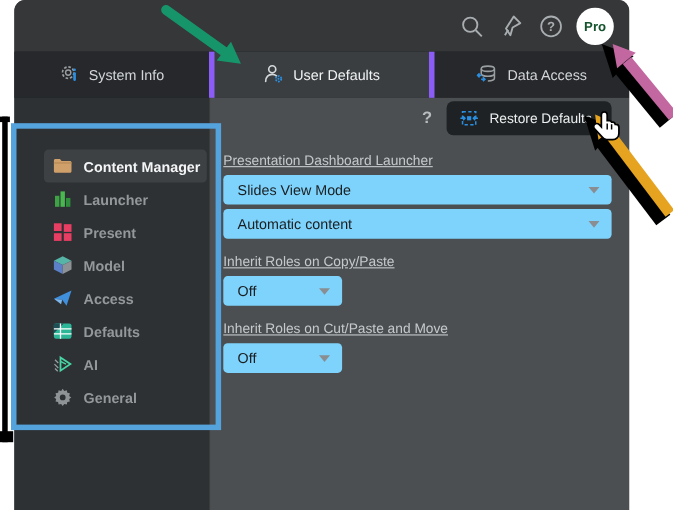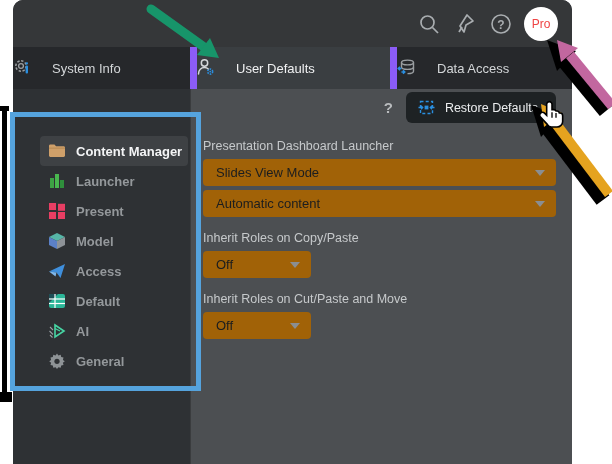--- a/index.html
+++ b/index.html
@@ -12,29 +12,29 @@
   .dialog{
     position:absolute;left:13px;top:0;width:559px;height:464px;
     background:#2e3134;border-radius:10px 10px 0 0;overflow:hidden;z-index:10;
   }
   
   .hdr{position:absolute;left:0;top:0;width:100%;height:47px;background:#353739;}
   .hdr-icons{position:absolute;right:14px;top:0;height:47px;display:flex;align-items:center;gap:11px;}
   .hicon{width:25px;height:25px;display:flex;align-items:center;justify-content:center;cursor:pointer;}
   .pro{
     width:34px;height:34px;border-radius:50%;background:#ffffff;display:flex;
-    align-items:center;justify-content:center;font-size:12px;font-weight:normal;color:#ef4444;cursor:pointer;
+    align-items:center;justify-content:center;font-size:12px;font-weight:bold;color:#14532d;cursor:pointer;
   }
   
   .tabs{position:absolute;left:0;top:47px;width:100%;height:42px;display:flex;background:#202224;}
   .tab{
-    height:100%;display:flex;align-items:center;gap:21px;
+    height:100%;display:flex;align-items:center;justify-content:center;gap:9px;
     background:#26282b;color:#d3d6d8;font-size:13px;cursor:pointer;box-sizing:border-box;
   }
-  .tab + .tab{border-left:7px solid #8b5cf6;}
+  .tab + .tab{border-left:5px solid #8b5cf6;}
   .tab.t0{width:177px;}
   .tab.t1{width:200px;}
   .tab.t2{flex:1;}
   .tab.active{background:#3a3e41;color:#f1f2f3;}
   
   .side{position:absolute;left:0;top:89px;width:177px;bottom:0;background:#2e3134;}
   .content{
     position:absolute;left:177px;top:89px;right:0;bottom:0;background:#4c4f52;
     border-left:1px solid #3a3c3e;box-sizing:border-box;padding:0 16px 0 12px;
   }
@@ -48,24 +48,24 @@
   .nav li.selected{background:#3e4144;color:#f4f5f6;}
   .nav .ic{width:18px;height:18px;flex:0 0 18px;display:flex;align-items:center;justify-content:center;}
   
   .toprow{display:flex;justify-content:flex-end;align-items:center;gap:13px;margin-top:3px;height:31px;}
   .help-q{color:#b9bcbe;font-weight:bold;font-size:15px;}
   .restore{
     display:flex;align-items:center;gap:10px;background:#1e2224;border:none;border-radius:6px;
     height:31px;padding:0 18px 0 12px;color:#eceeef;font-size:12.5px;cursor:pointer;
     font-family:inherit;
   }
-  .field-label{color:#c6c9cb;font-size:12.5px;margin-top:14px;height:16px;}
+  .field-label{color:#c6c9cb;font-size:12.5px;margin-top:14px;height:16px;text-decoration:underline;}
   .field-label.first{margin-top:16px;}
   .dd{
-    position:relative;margin-top:4px;height:27px;background:#a16207;border-radius:4px;
+    position:relative;margin-top:4px;height:27px;background:#7dd3fc;border-radius:4px;
     display:flex;align-items:center;padding-left:13px;font-size:13px;color:#1b1d1f;cursor:pointer;
     box-sizing:border-box;
   }
   .dd.full{width:100%;}
   .dd.small{width:108px;}
   .caret{
     position:absolute;right:11px;top:11px;width:0;height:0;
     border-left:5px solid transparent;border-right:5px solid transparent;border-top:6px solid #8a8e92;
   }
   
@@ -199,21 +199,21 @@
       <li>
         <span class="ic">
           <svg width="18" height="18" viewBox="0 0 18 18">
               <rect x="1" y="2" width="16" height="14" rx="2" fill="#2bb698"></rect>
               <polygon points="1,2 10,2 1,11" fill="#1f4f56"></polygon>
               <line x1="1" y1="7" x2="17" y2="7" stroke="#fff" stroke-width="1.2"></line>
               <line x1="1" y1="11.5" x2="17" y2="11.5" stroke="#fff" stroke-width="1.2"></line>
               <line x1="7" y1="2" x2="7" y2="16" stroke="#fff" stroke-width="1.2"></line>
             </svg>
         </span>
-        <span>Default</span>
+        <span>Defaults</span>
       </li>
       <li>
         <span class="ic">
           <svg width="18" height="18" viewBox="0 0 18 18">
               <line x1="2" y1="5" x2="5" y2="8" stroke="#9aa0a4" stroke-width="1.1"></line>
               <line x1="1.5" y1="9" x2="5" y2="12.5" stroke="#9aa0a4" stroke-width="1.1"></line>
               <line x1="2" y1="13" x2="4.5" y2="15.5" stroke="#9aa0a4" stroke-width="1.1"></line>
               <polygon points="7,3 16,9 7,15" fill="none" stroke="#47d6a4" stroke-width="1.6"></polygon>
               <line x1="7" y1="6.5" x2="12" y2="9" stroke="#47d6a4" stroke-width="1.3"></line>
             </svg>

